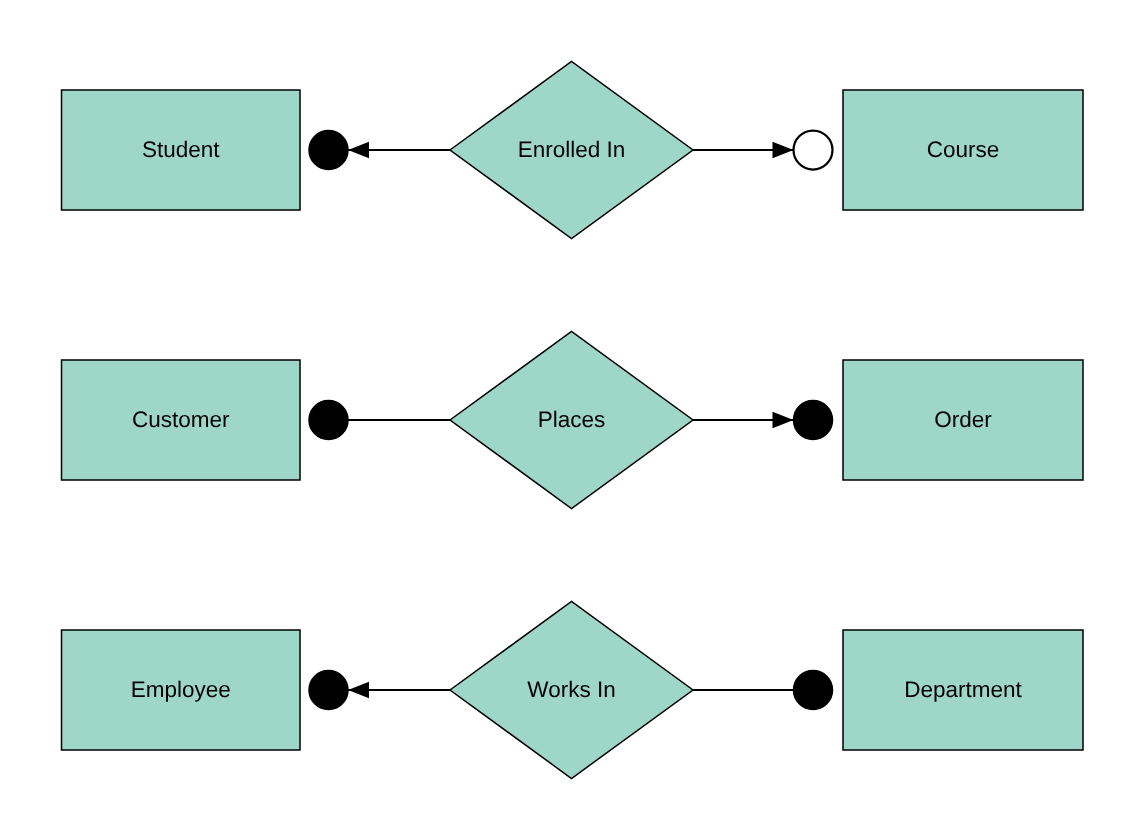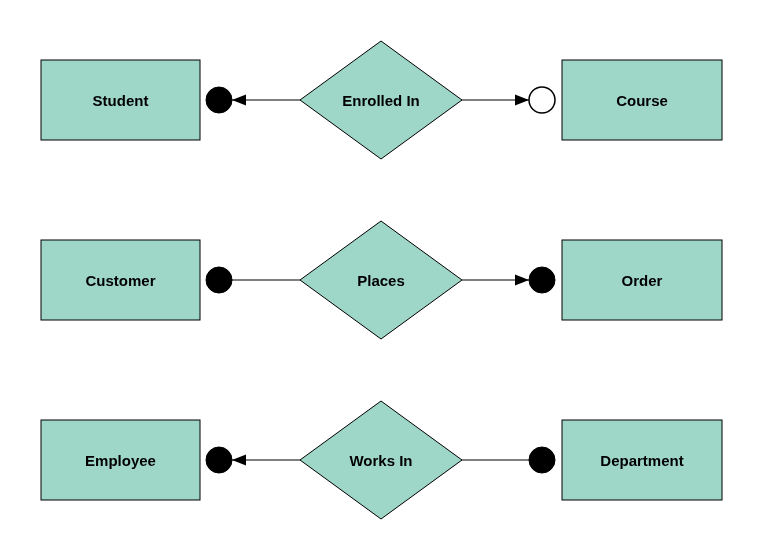--- a/index.html
+++ b/index.html
@@ -7,21 +7,20 @@
     padding: 0;
     background: #ffffff;
     font-family: "Liberation Sans", sans-serif;
   }
   .canvas {
     position: relative;
     width: 761px;
     height: 560px;
     background: #ffffff;
     overflow: hidden;
-    font-weight: bold;
   }
   svg text {
     font-family: "Liberation Sans", sans-serif;
     font-size: 15px;
     fill: #000000;
   }
 </style>
 </head>
 <body>
 

